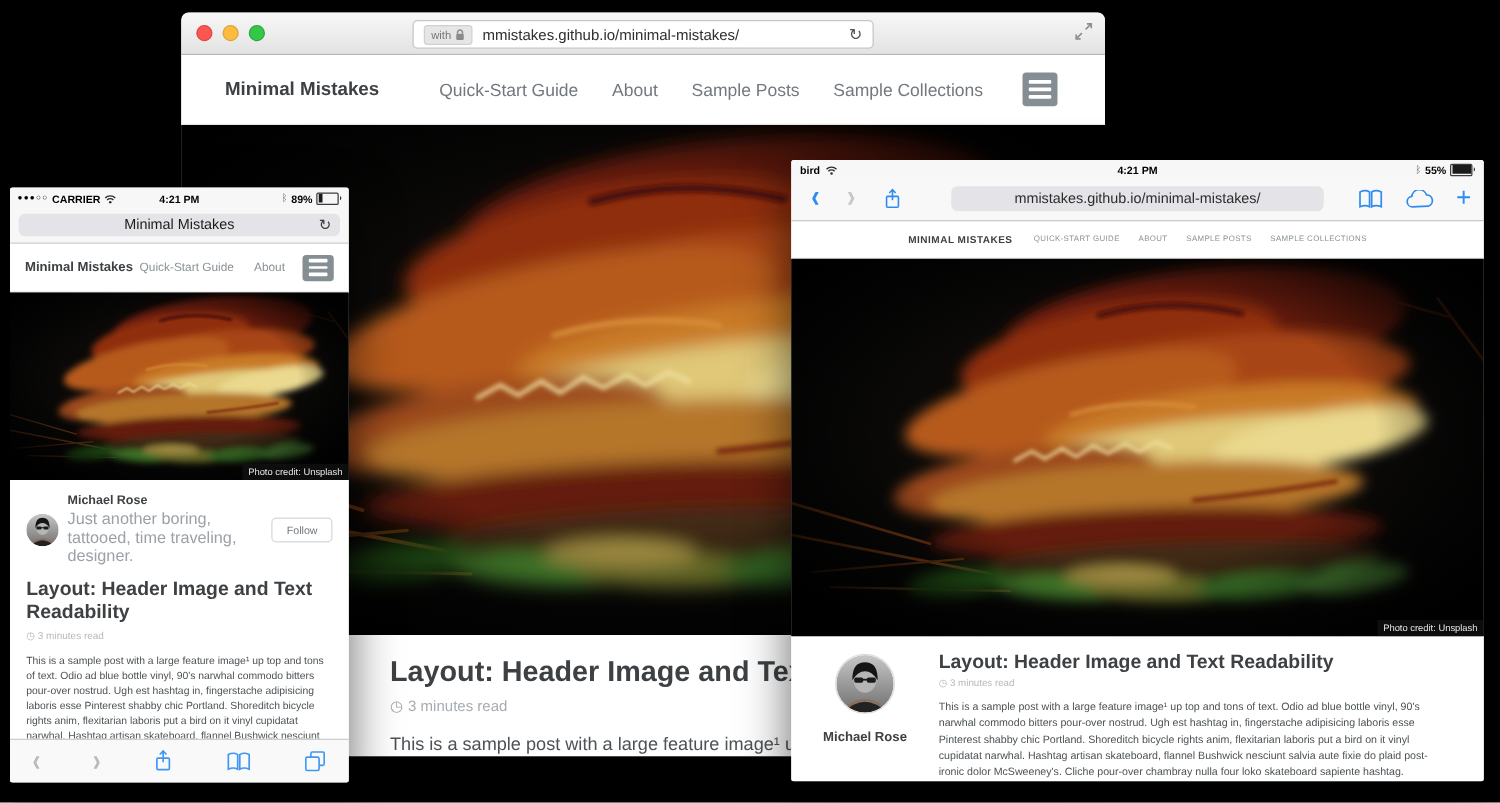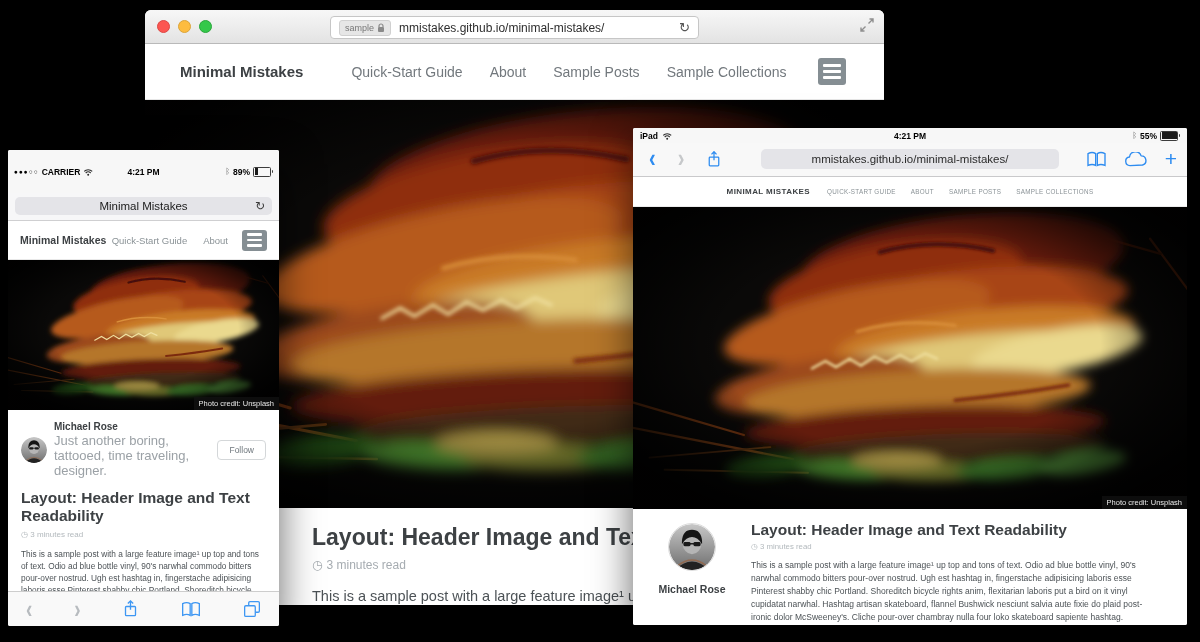--- a/index.html
+++ b/index.html
@@ -30,21 +30,21 @@
   .hero{position:relative;overflow:hidden;background:#0a0908;flex:0 0 auto;}
   .hero svg{position:absolute;left:0;top:0;width:100%;height:100%;}
   #d-hero{height:408px;}
   .d-article{flex:1;background:#fff;padding:16px 30px 0 167px;overflow:hidden;}
   .a-title{font-size:23px;font-weight:bold;color:#3d4144;white-space:nowrap;}
   .a-meta{font-size:12px;color:#a6acb1;margin-top:7px;}
   .a-meta .clk{font-size:12px;margin-right:4px;}
   .d-para{font-size:14.5px;line-height:1.5;color:#4c5256;margin-top:14px;width:545px;}
   
   #iphone{left:8px;top:150px;width:271px;height:476px;z-index:3;display:flex;flex-direction:column;border-radius:2px;overflow:hidden;}
-  .p-status{height:17px;background:#f7f7f7;display:flex;align-items:center;font-size:8.5px;color:#000;padding:13px 6px;flex:0 0 auto;}
+  .p-status{height:17px;background:#f7f7f7;display:flex;align-items:center;font-size:8.5px;color:#000;padding:0 6px;flex:0 0 auto;}
   .p-status .mid{position:absolute;left:0;right:0;text-align:center;font-weight:bold;font-size:8.5px;}
   .sig{letter-spacing:1px;font-size:6.5px;margin-right:3px;}
   .p-titlebar{height:27px;background:#f7f7f8;border-bottom:1px solid #cfcfd1;display:flex;align-items:center;justify-content:center;position:relative;flex:0 0 auto;}
   .p-field{position:absolute;left:7px;right:7px;top:4px;bottom:5px;background:#e4e4e8;border-radius:5px;display:flex;align-items:center;justify-content:center;}
   .p-field .ttl{font-size:11.5px;color:#1b1b1b;}
   .p-field .reload-glyph{position:absolute;right:7px;font-size:12px;color:#3c3c3c;}
   .p-nav{height:38px;background:#fff;border-bottom:1px solid #e8e8e8;display:flex;align-items:center;padding:0 12px;flex:0 0 auto;}
   .p-brand{font-weight:bold;font-size:10.5px;color:#3d4144;}
   .p-links{display:flex;gap:16px;margin-left:auto;font-size:9.5px;color:#8a9296;align-items:center;}
   .p-burger{width:25px;height:21px;margin-left:14px;}
@@ -179,21 +179,21 @@
 
 <div id="desktop" class="win">
   <div class="d-toolbar">
     <div class="lights">
       <span class="light r"></span>
       <span class="light y"></span>
       <span class="light g"></span>
     </div>
     <div class="d-urlfield">
       <span class="https-chip">
-        <span>sample</span>
+        <span>with</span>
         <svg class="ic" width="8" height="10" viewBox="0 0 8 10">
           <path d="M2 4 V3 a2 2 0 0 1 4 0 V4" fill="none" stroke="#8a8a8a" stroke-width="1.2"></path>
           <rect x="1" y="4" width="6" height="5" rx="1" fill="#8a8a8a"></rect>
         </svg>
       </span>
       <span class="d-url">mmistakes.github.io/minimal-mistakes/</span>
       <span class="reload-glyph">↻</span>
     </div>
     <svg class="ic expand-ic" width="14" height="14" viewBox="0 0 14 14">
       <path d="M8.5 5.5 L13 1 M9.5 1 H13 V4.5" stroke="#8f8f8f" stroke-width="1.4" fill="none"></path>
@@ -302,21 +302,21 @@
     </svg>
     <svg class="ic" width="18" height="18" viewBox="0 0 22 22">
       <rect x="7" y="2" width="13" height="13" rx="1.5" fill="none" stroke="#3e97f3" stroke-width="1.6"></rect>
       <rect x="2" y="7" width="13" height="13" rx="1.5" fill="#f9f9f9" stroke="#3e97f3" stroke-width="1.6"></rect>
     </svg>
   </div>
 </div>
 
 <div id="ipad" class="win">
   <div class="t-status">
-    <span style="font-weight:bold;">iPad</span>
+    <span style="font-weight:bold;">bird</span>
     <svg class="ic" width="10" height="8" viewBox="0 0 10 8" style="margin-left:4px">
         <use href="#wifi-g"></use>
       </svg>
     <span class="mid" style="position:absolute;left:0;right:0;text-align:center;font-weight:bold;">4:21 PM</span>
     <span style="margin-left:auto;display:flex;align-items:center;">
       <span class="bt">ᛒ</span>
       <span class="pct">55%</span>
       <span class="batt">
           <span class="body">
             <span class="fill" style="width:100%"></span>

